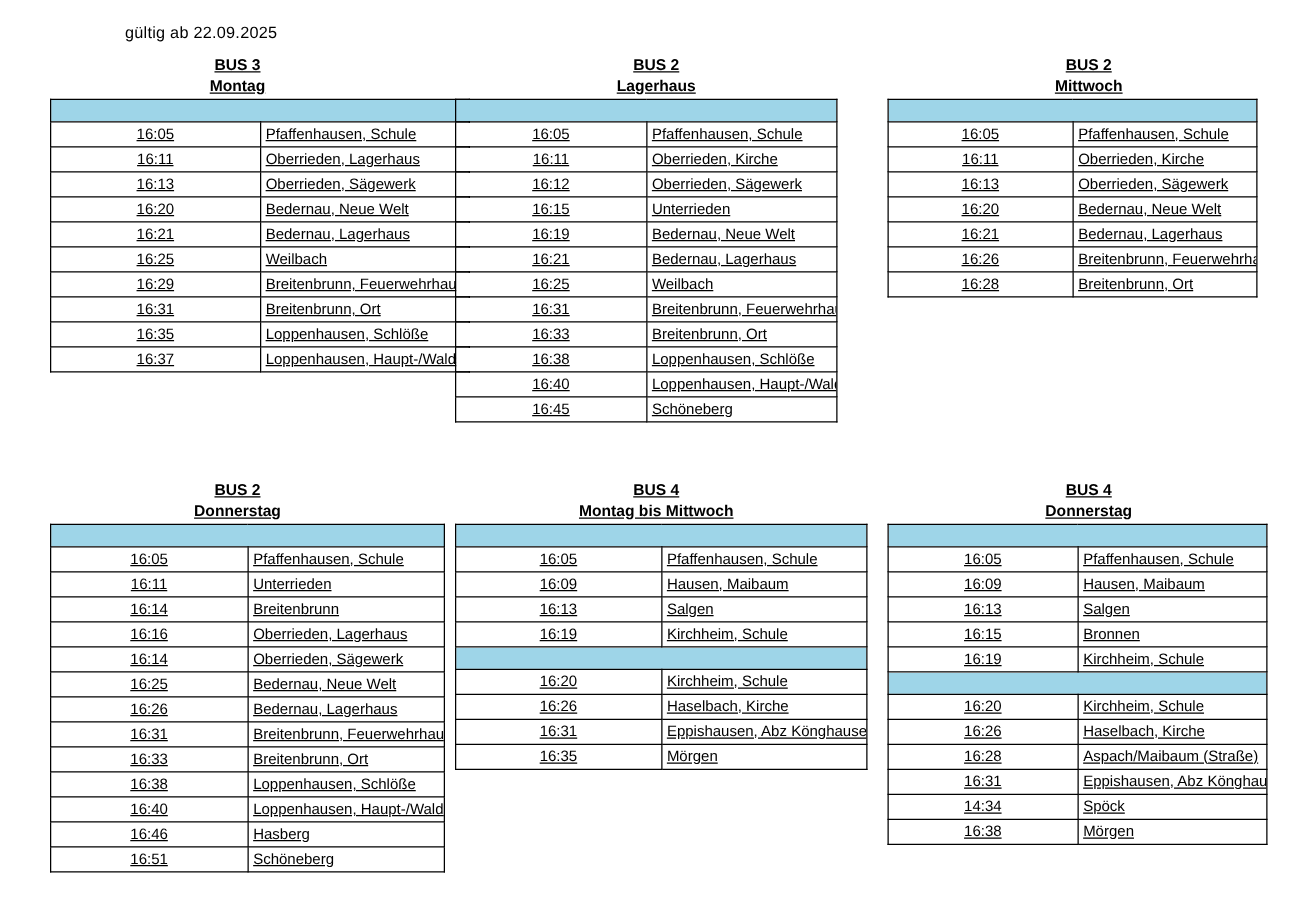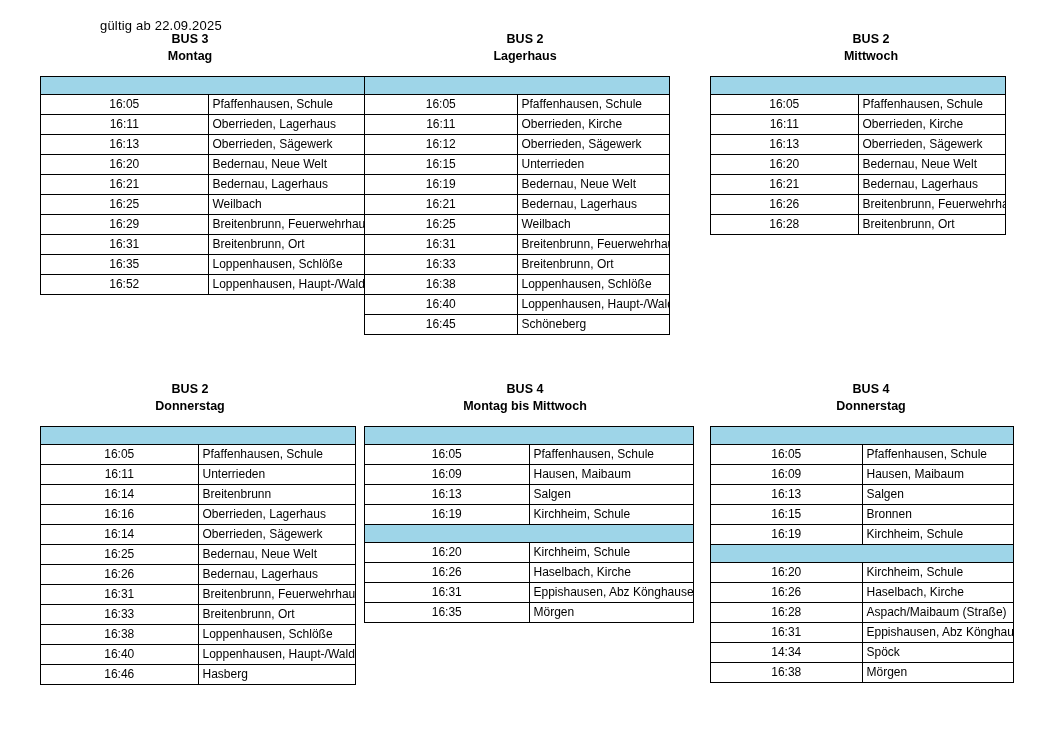--- a/index.html
+++ b/index.html
@@ -19,22 +19,23 @@
     position: absolute;
     left: 100px;
     top: 18px;
     font-size: 13px;
     font-weight: normal;
     letter-spacing: 0.2px;
   }
   .grid {
     position: absolute;
     left: 0;
-    top: 31px;
+    top: 44px;
     width: 1040px;
+    text-decoration: underline;
   }
   .row {
     display: flex;
     width: 1040px;
   }
   .row-2 {
     margin-top: 22px;
   }
   .col {
     width: 346px;
@@ -51,21 +52,21 @@
     line-height: 1.35;
   }
   .sched-head .bus {
     display: block;
   }
   .sched-head .day {
     display: block;
   }
   table.sched {
     border-collapse: collapse;
-    margin-top: 11px;
+    margin-top: 1px;
     font-size: 12px;
     table-layout: fixed;
   }
   table.sched td {
     border: 1px solid #000000;
     height: 19px;
     line-height: 17px;
     padding: 0 4px;
     background: #ffffff;
     white-space: nowrap;
@@ -151,21 +152,21 @@
               </tr>
             <tr>
                 <td class="time">16:31</td>
                 <td class="stop">Breitenbrunn, Ort</td>
               </tr>
             <tr>
                 <td class="time">16:35</td>
                 <td class="stop">Loppenhausen, Schlöße</td>
               </tr>
             <tr>
-                <td class="time">16:52</td>
+                <td class="time">16:37</td>
                 <td class="stop">Loppenhausen, Haupt-/Waldstr.</td>
               </tr>
           </tbody>
         </table>
       </div>
     </div>
 
     <div class="col offset-c2">
       <div class="col-inner">
         <div class="sched-head">
@@ -328,20 +329,24 @@
                 <td class="stop">Loppenhausen, Schlöße</td>
               </tr>
             <tr>
                 <td class="time">16:40</td>
                 <td class="stop">Loppenhausen, Haupt-/Waldstr.</td>
               </tr>
             <tr>
                 <td class="time">16:46</td>
                 <td class="stop">Hasberg</td>
               </tr>
+            <tr>
+                <td class="time">16:51</td>
+                <td class="stop">Schöneberg</td>
+              </tr>
           </tbody>
         </table>
       </div>
     </div>
 
     <div class="col offset-c2">
       <div class="col-inner">
         <div class="sched-head">
           <span class="bus">BUS 4</span>
           <span class="day">Montag bis Mittwoch</span>

